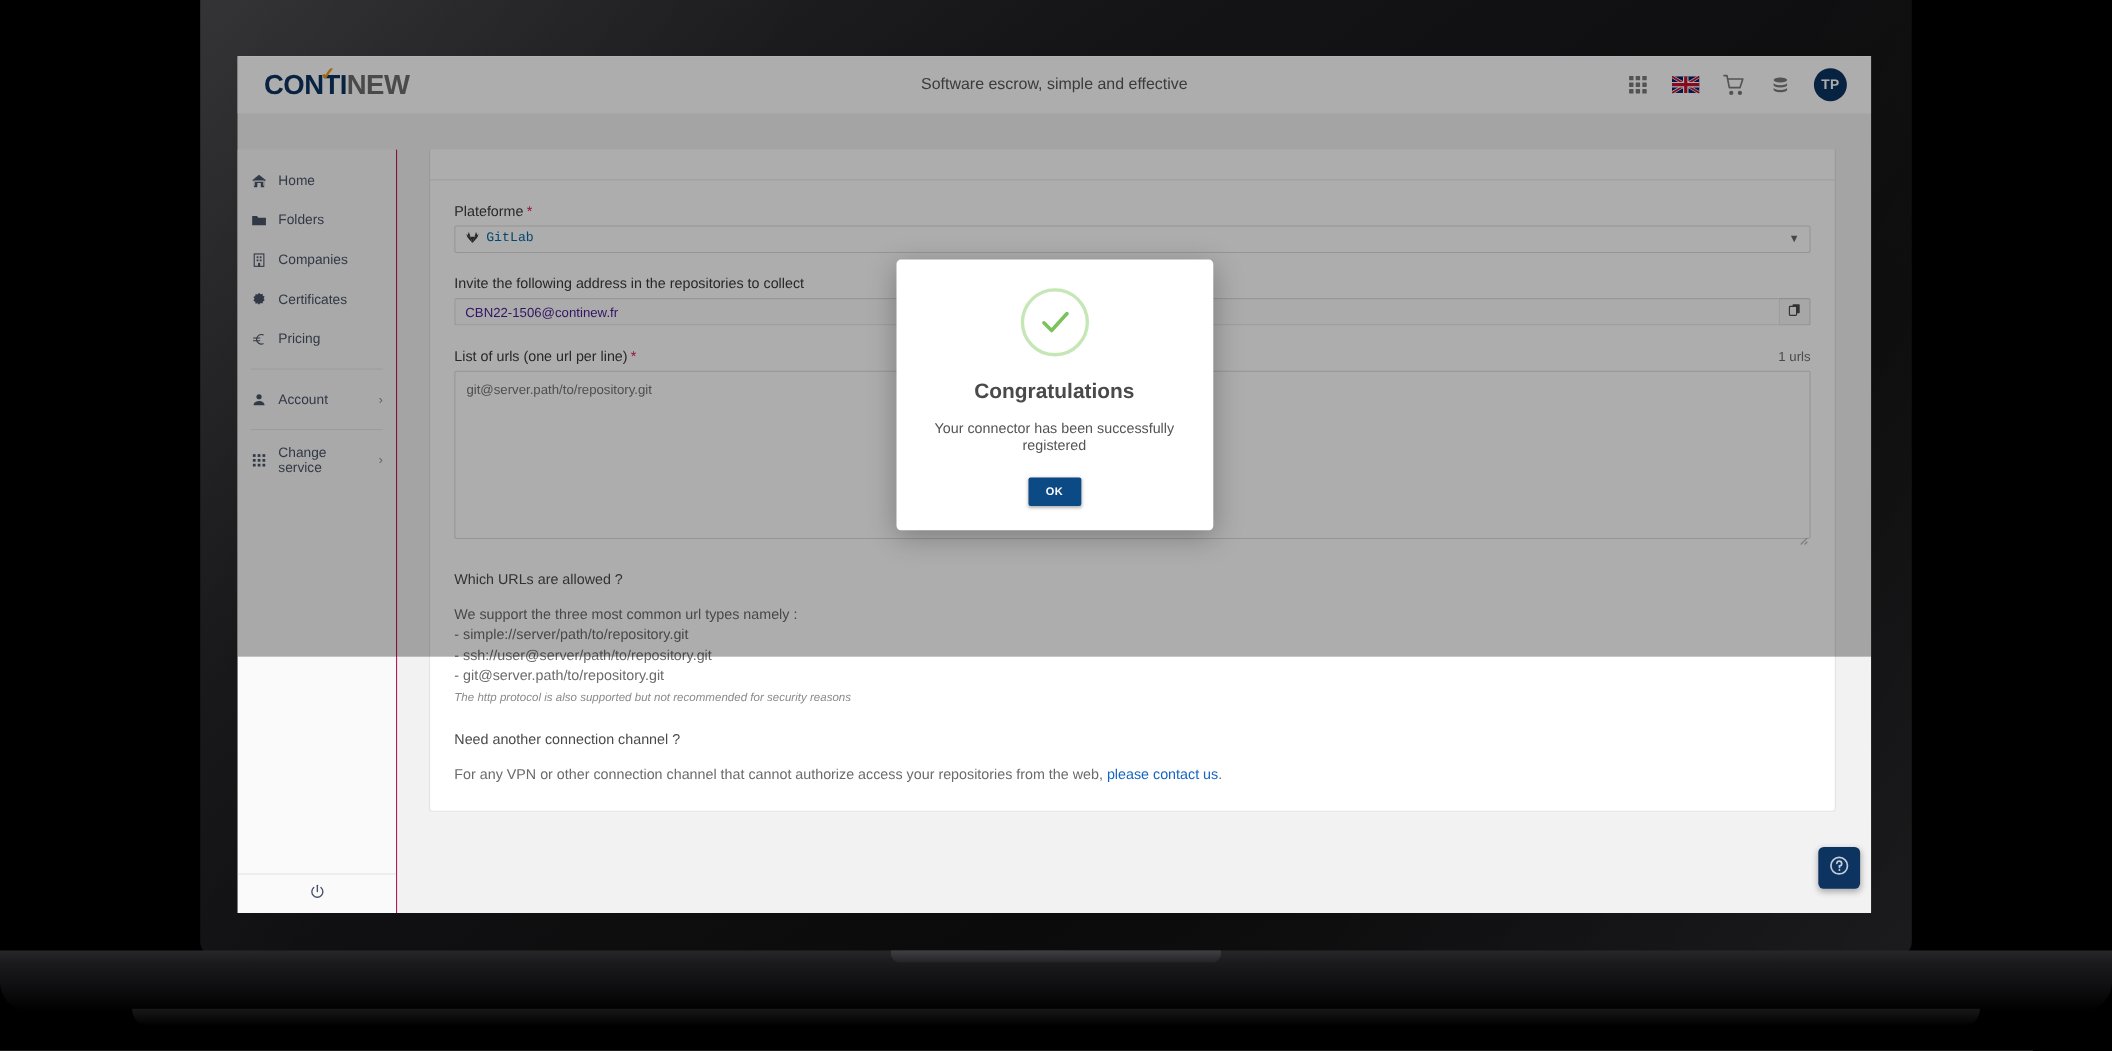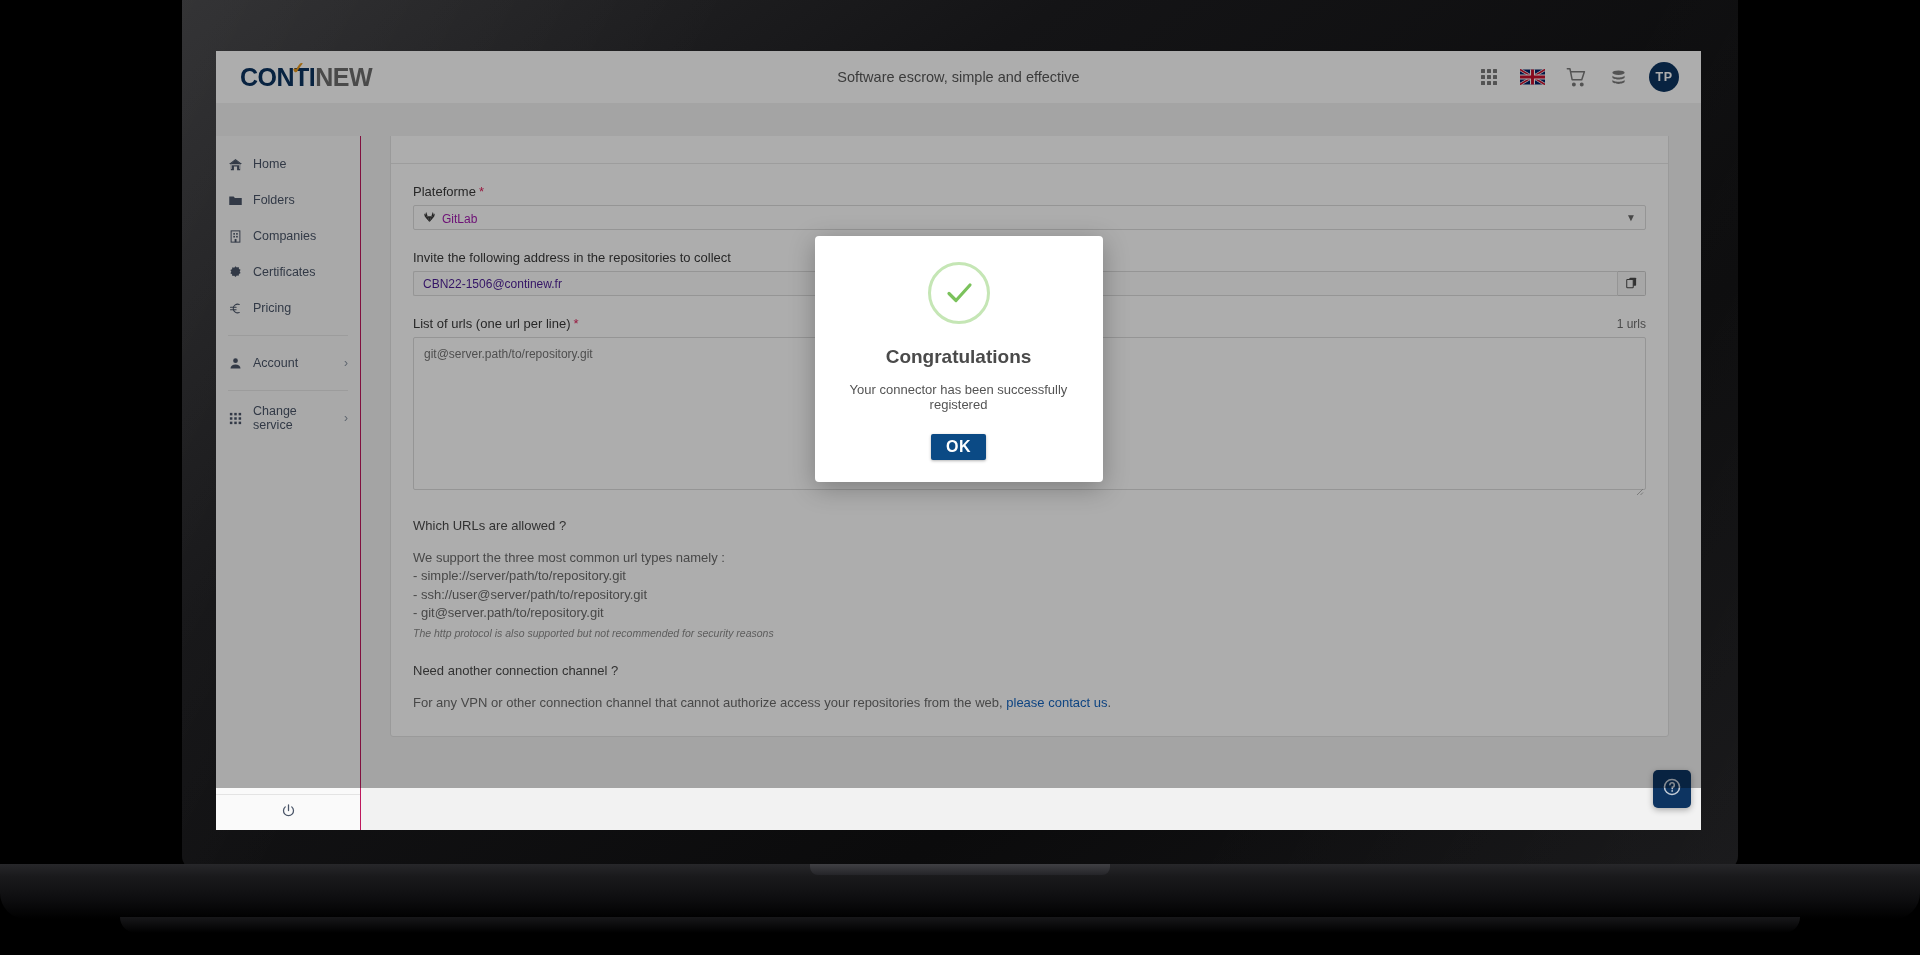--- a/index.html
+++ b/index.html
@@ -165,21 +165,21 @@
   .req { color:#e0245e; margin-left:3px; }
 
   .select-box, .text-input {
     width:100%; height:25px;
     border:1px solid #dcdcdc; border-radius:2px;
     background:#fff;
     display:flex; align-items:center;
     padding:0 9px; font-size:12px; color:#6f6f6f;
   }
   .select-box { justify-content:space-between; cursor:pointer; }
-  .select-val { display:flex; align-items:flex-end; gap:6px; color:#a21caf; }
+  .select-val { display:flex; align-items:flex-start; gap:6px; color:#0369a1;font-family:Liberation Mono, monospace; }
   .caret { color:#6a6a6a; font-size:10px; }
   #gitlab-fox { width:13px;height:13px; }
 
   .input-row { display:flex; gap:0; align-items:stretch; }
   #invite-input {
     flex:1; background:#fcfcfc; color:#4c1d95;
     border-right:none; border-radius:2px 0 0 2px;
   }
   #copy-button {
     width:29px; height:25px;
@@ -219,21 +219,21 @@
     position:absolute; right:10px; bottom:22px;
     width:38px;height:38px;
     background:#0d3461; border-radius:5px;
     display:flex;align-items:center;justify-content:center;
     cursor:pointer; color:#c3ccd6;
     box-shadow:0 2px 6px rgba(0,0,0,.3);
   }
 
   
   #modal-overlay {
-    position:absolute; left:0; top:0; width:1485px; height:737px;
+    position:absolute; left:0; top:0; width:1485px; height:546px;
     background:rgba(0,0,0,.32);
     display:flex; align-items:flex-start; justify-content:center;
     z-index: 50;
   }
   #modal {
     margin-top:185px;
     width:288px; background:#fff;
     border-radius:4px;
     box-shadow:0 6px 26px rgba(0,0,0,.28);
     padding:26px 22px 22px 22px;
@@ -245,21 +245,21 @@
     margin:0 auto 22px auto;
     display:flex;align-items:center;justify-content:center;
   }
   #modal-title { font-size:19px; font-weight:700; color:#4a4a4a; }
   #modal-message { font-size:13px; color:#545454; margin-top:14px; }
   #modal-ok {
     margin-top:22px;
     min-width:48px; height:26px; padding:0 15px;
     background:#0b4a85; color:#fff;
     border:none; border-radius:2px;
-    font-size:16px; font-weight:600; letter-spacing:.4px;
+    font-size:10px; font-weight:600; letter-spacing:.4px;
     cursor:pointer; font-family:"Liberation Sans", sans-serif;
     box-shadow:0 1px 3px rgba(0,0,0,.3);
   }
 </style>
 </head>
 <body>
 
 <div id="laptop-mockup">
   <div id="laptop-lid"></div>
   <div id="laptop-base"></div>

